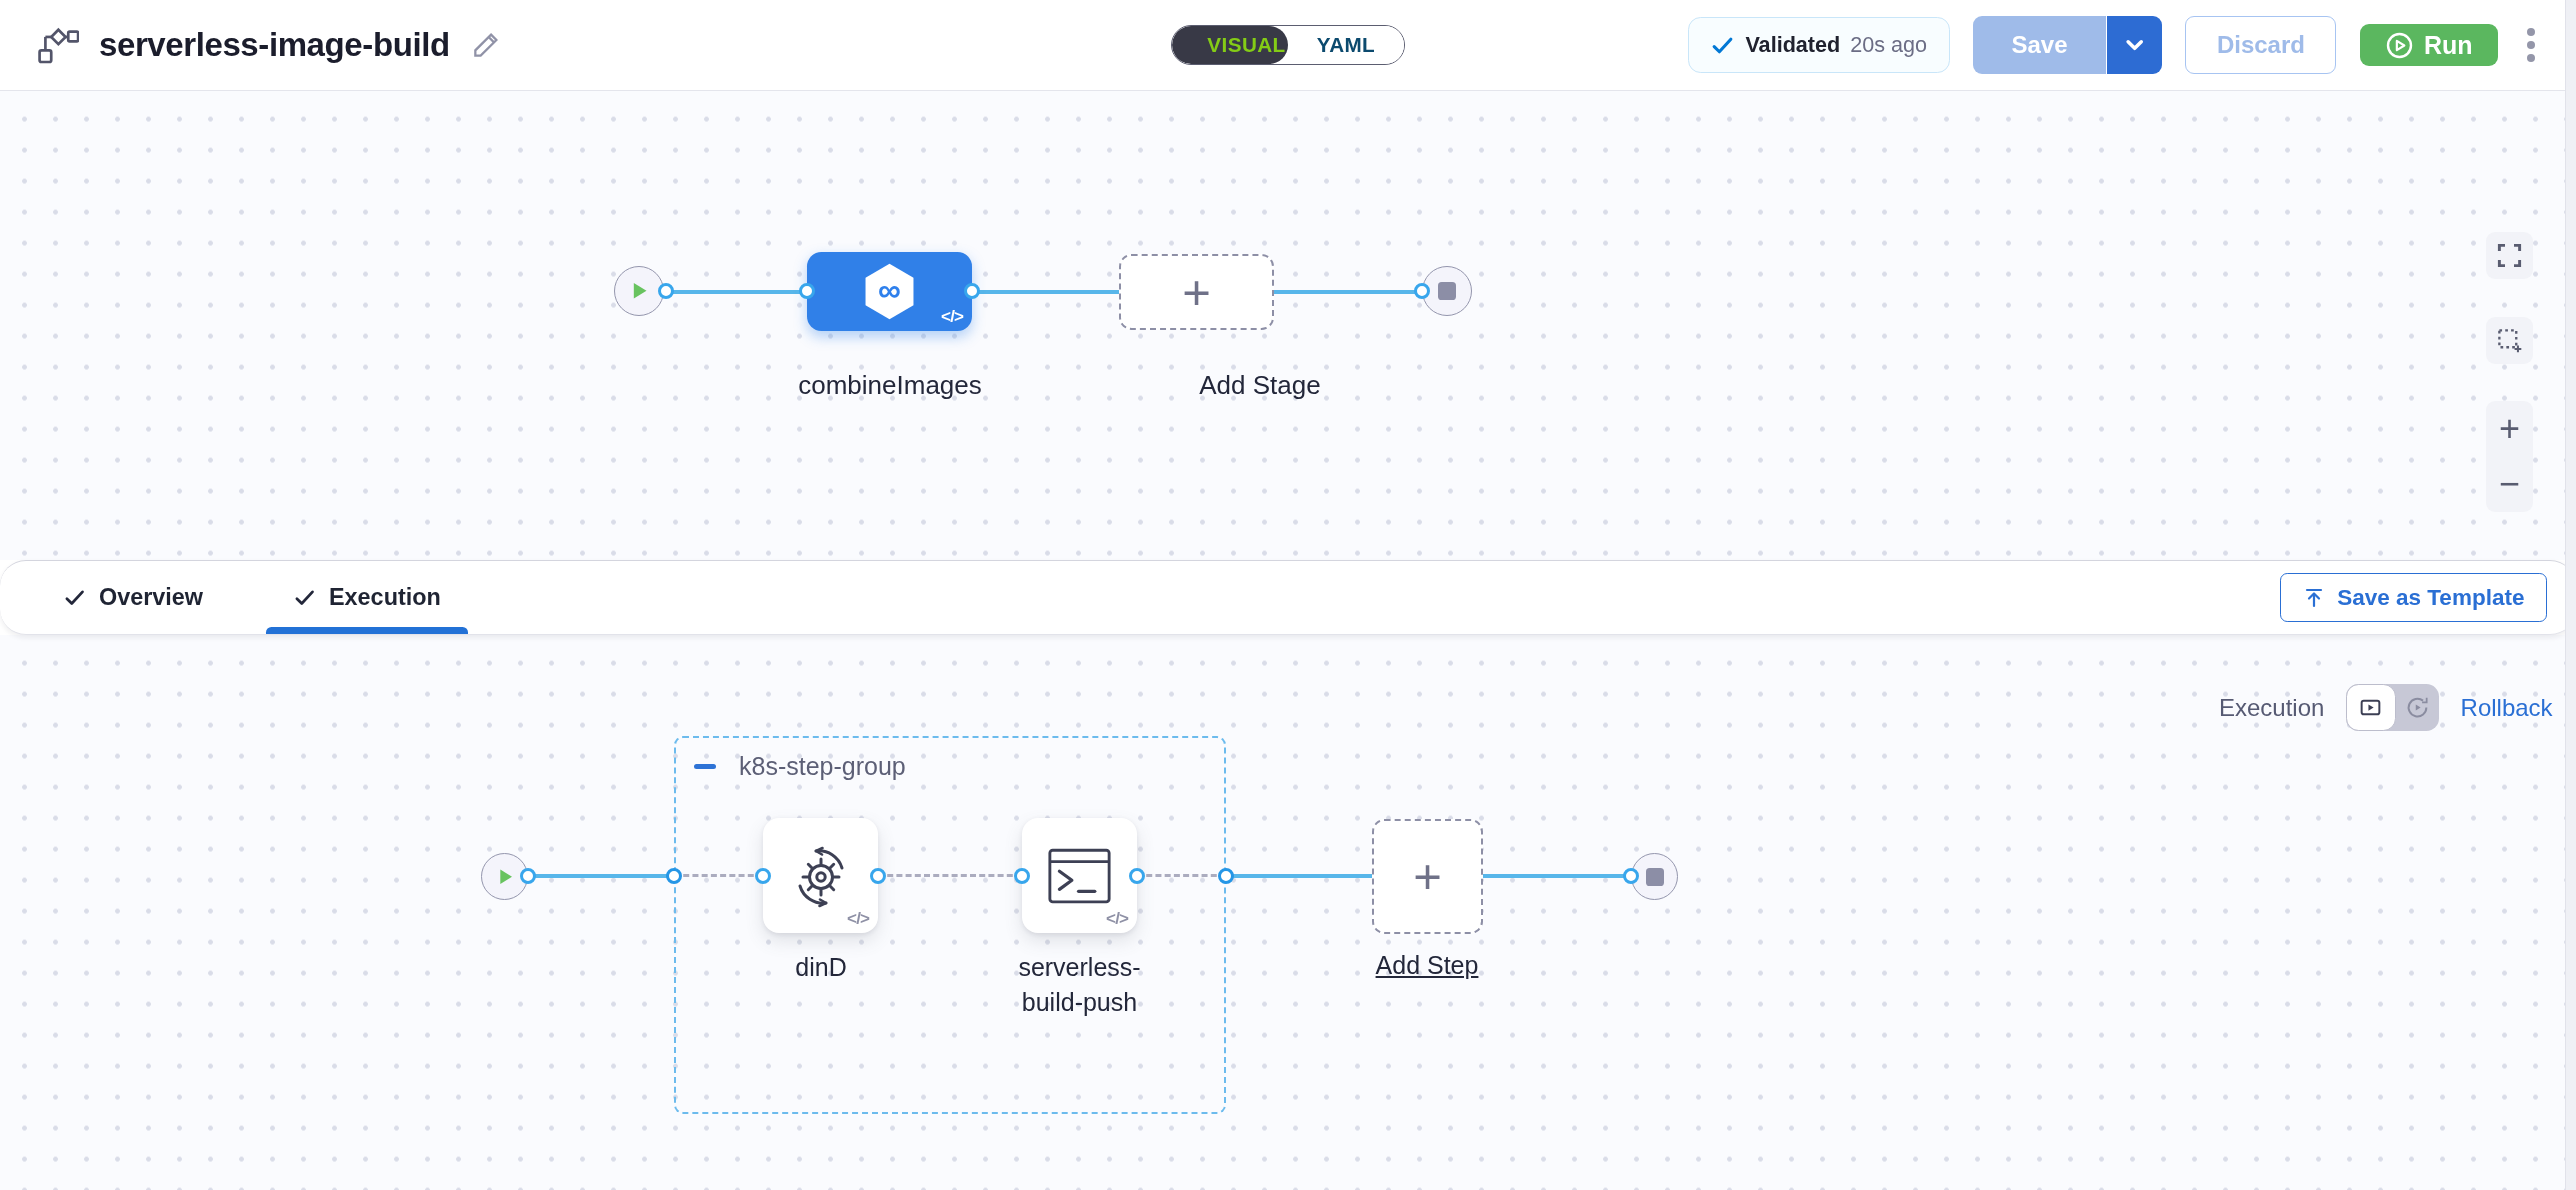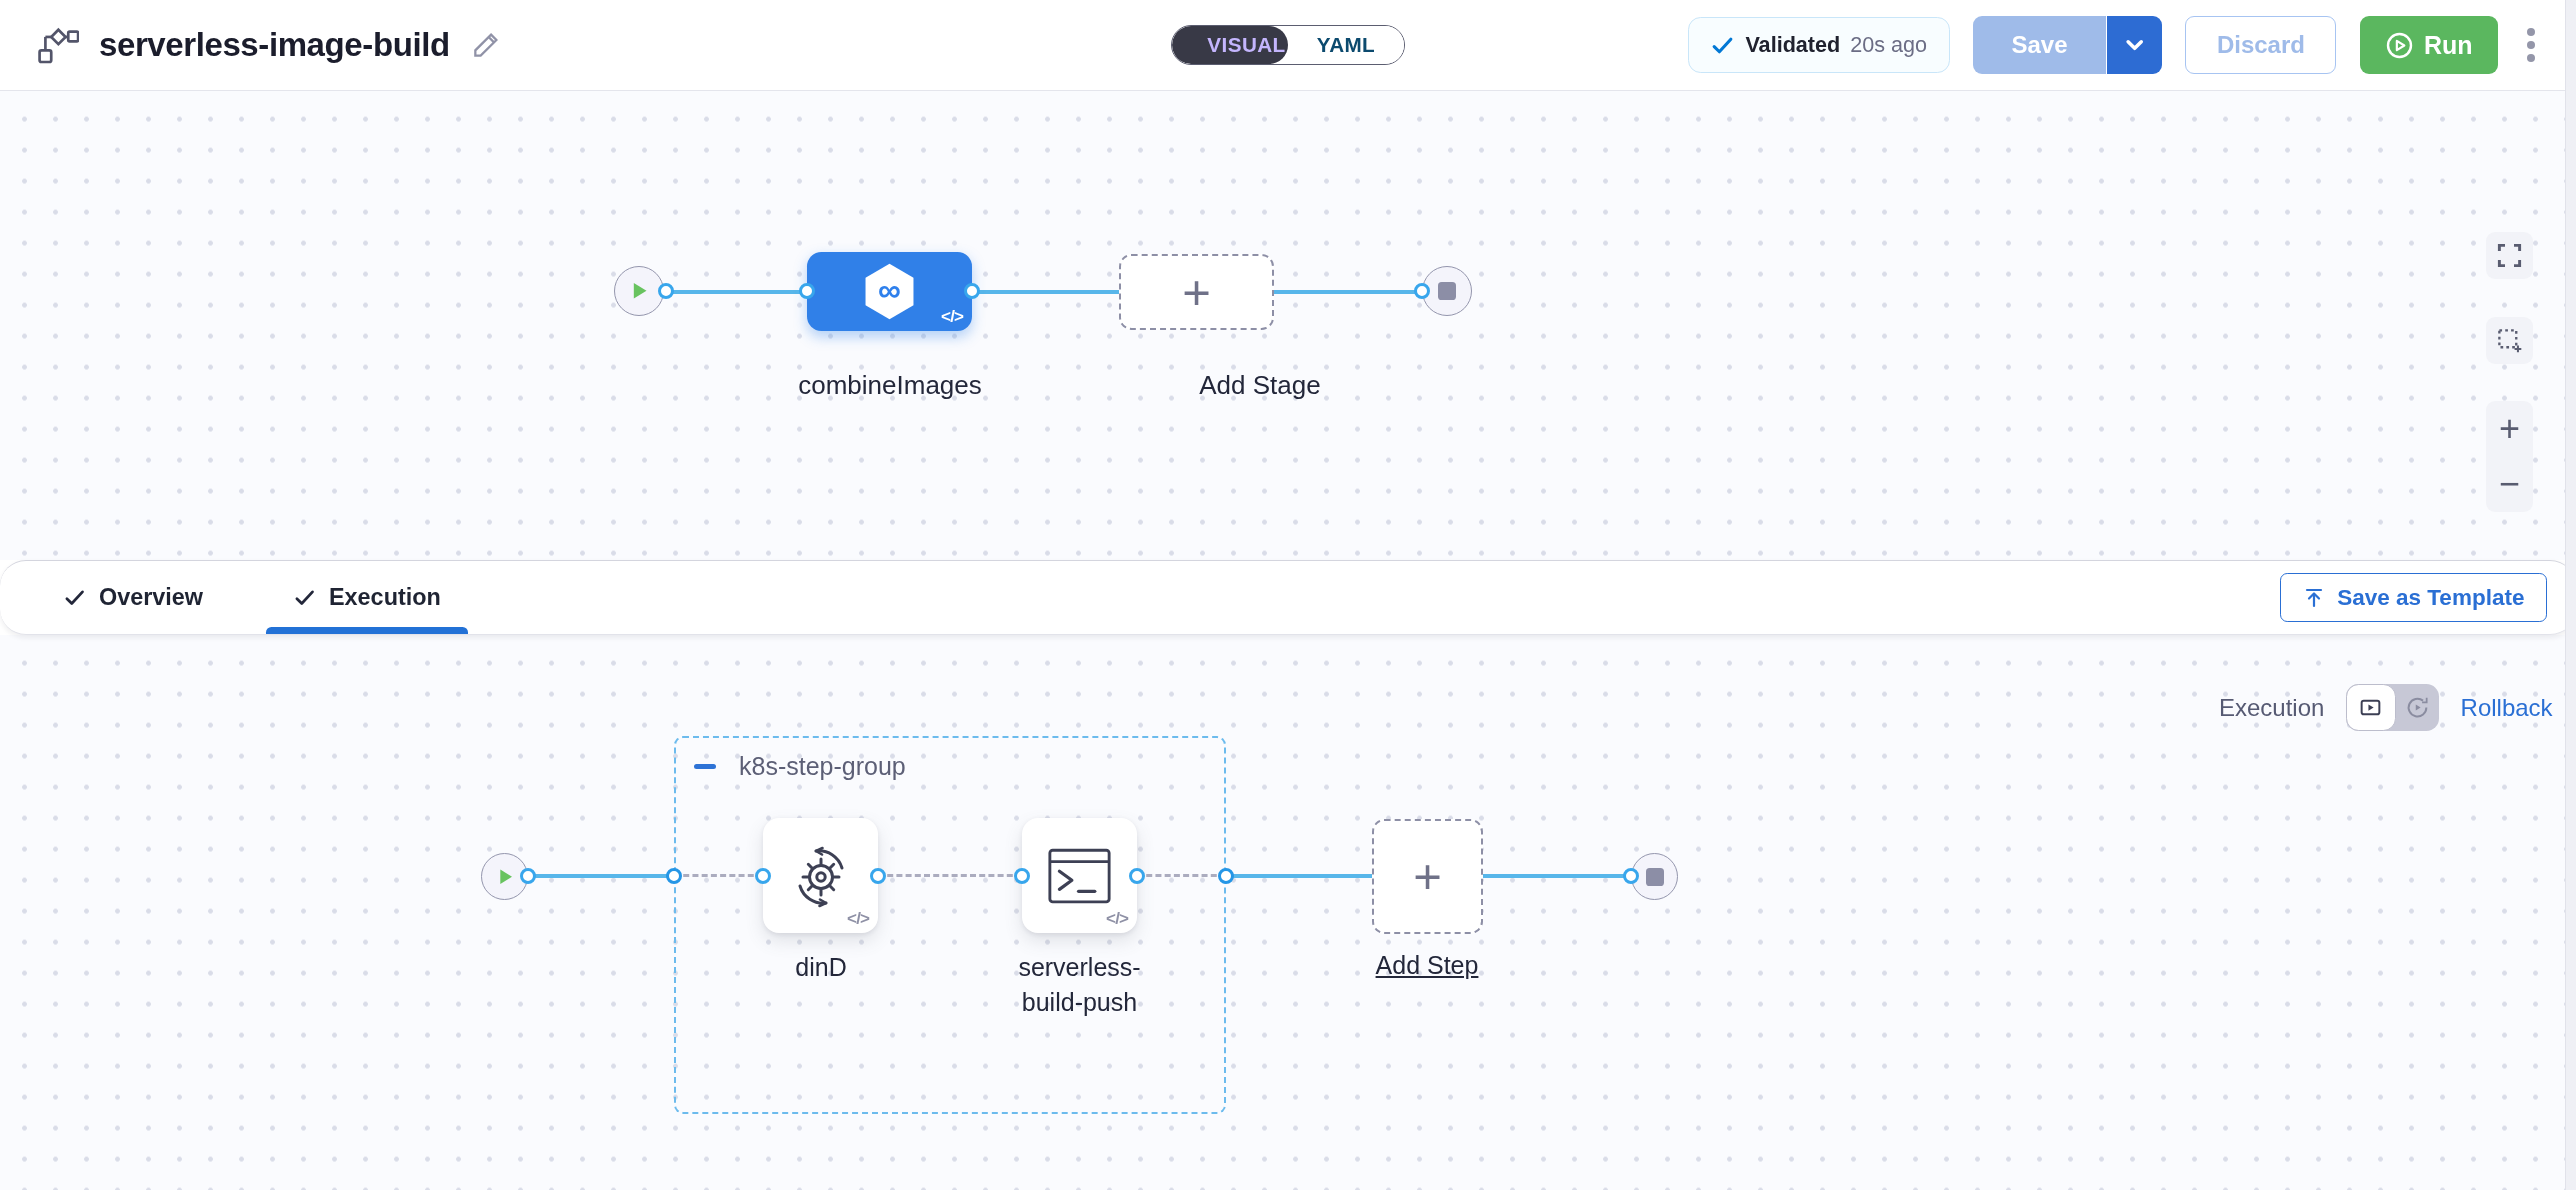--- a/index.html
+++ b/index.html
@@ -6,30 +6,30 @@
   html,body { width:2576px; height:1190px; font-family:"Liberation Sans", sans-serif; background:#fff; overflow:hidden; }
   .app { position:relative; width:2576px; height:1190px; }
 
   
   .header { position:relative; height:91px; background:#fff; border-bottom:0.9px solid #e4e5ec; display:flex; align-items:center; padding:0 36px; z-index:5; }
   .header-left { display:flex; align-items:center; gap:20px; }
   .title { font-size:33px; font-weight:700; color:#1b1d2c; letter-spacing:-0.4px; }
   .icon-btn { display:flex; align-items:center; justify-content:center; background:none; border:none; cursor:pointer; }
   .mode-toggle { position:absolute; left:50%; top:50%; transform:translate(-50%,-50%); display:flex; height:40px; border:1.8px solid #5b5d70; border-radius:21.6px; background:#fff; overflow:hidden; }
   .mode-seg { width:116px; border:none; background:#fff; color:#0c4a6e; font-size:20.7px; font-weight:700; letter-spacing:0.4px; cursor:pointer; font-family:inherit; }
-  .mode-seg.active { background:#383946; color:#c4b5fd; border-radius:20px;padding-left:33px; }
+  .mode-seg.active { background:#383946; color:#84cc16; border-radius:20px;padding-left:33px; }
   .header-right { margin-left:auto; display:flex; align-items:center; gap:23.4px; }
   .validated-badge { display:flex; align-items:center; gap:10px; height:56px; padding:0 21.6px; border:1.8px solid #c9e6f9; background:#f8fdff; border-radius:12.6px; cursor:pointer; }
   .v-label { font-size:21.6px; font-weight:700; color:#20222f; }
   .v-time { font-size:21.6px; color:#6b6d85; }
   .save-split { display:flex; height:58px; border-radius:9px; overflow:hidden; }
   .save-main { width:133px; background:#9fbbe9; border:none; color:#fff; font-size:24px; font-weight:700; font-family:inherit; cursor:pointer; }
   .save-caret { width:56px; background:#2d6cd3; border:none; border-left:1.8px solid #ffffff; display:flex; align-items:center; justify-content:center; cursor:pointer; }
   .discard-btn { width:151px; height:58px; background:#fff; border:1.8px solid #a7c4f2; border-radius:9px; color:#9fbbe9; font-size:24px; font-weight:700; font-family:inherit; cursor:pointer; }
-  .run-btn { width:138px; height:58px; background:#5bb75f; border:none; border-radius:9px; color:#fff; font-size:25px; font-weight:700; font-family:inherit; display:flex; align-items:center; justify-content:center; gap:10px; cursor:pointer; }
+  .run-btn { width:138px; height:42px; background:#5bb75f; border:none; border-radius:9px; color:#fff; font-size:25px; font-weight:700; font-family:inherit; display:flex; align-items:center; justify-content:center; gap:10px; cursor:pointer; }
   .kebab { display:flex; flex-direction:column; gap:5.4px; padding:5.4px; cursor:pointer; }
   .kebab i { width:8px; height:8px; border-radius:50%; background:#9496a9; }
 
   
   .canvas { position:relative; background-color:#fafbfe; background-image:radial-gradient(circle,#d9dce8 2.1px, transparent 2.7px); background-size:31px 31px; background-position:9px 12.6px; }
   .canvas1 { height:469px; }
   .canvas2 { height:555px; }
 
   .hline { position:absolute; height:3.6px; background:#57b6ea; }
   .hdash { position:absolute; height:0; border-top:3.6px dashed #abacbf; }

